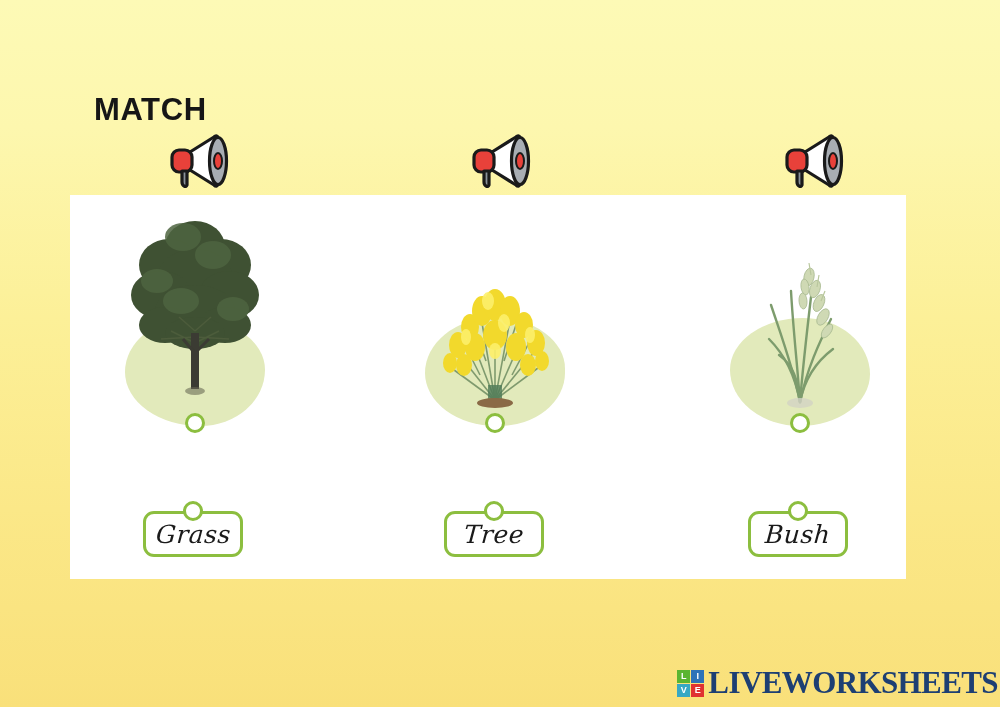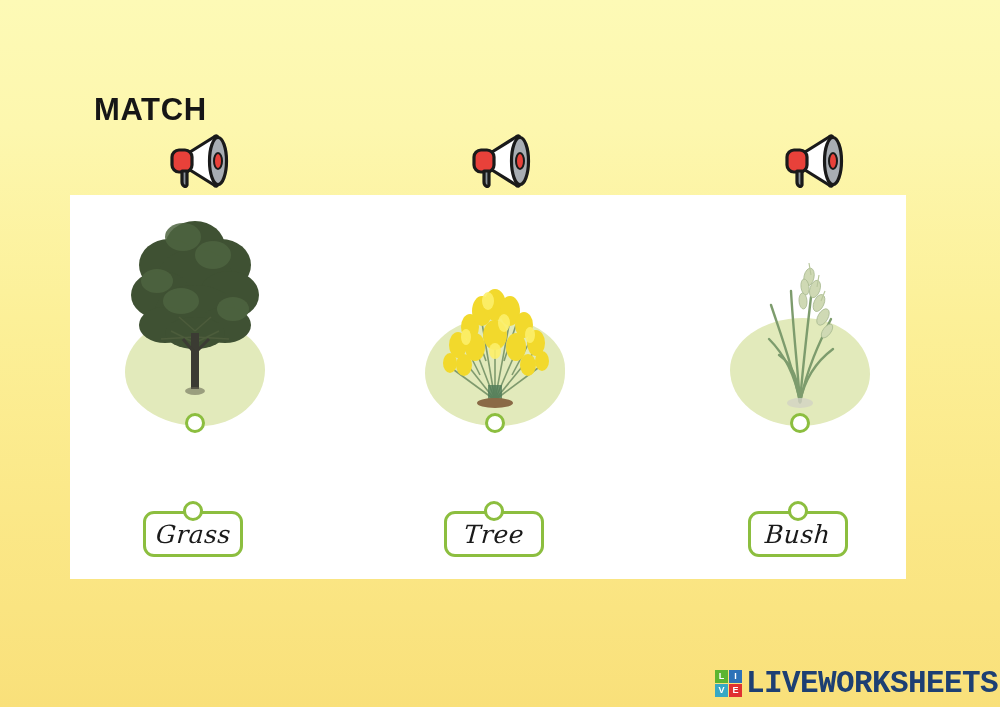--- a/index.html
+++ b/index.html
@@ -121,21 +121,21 @@
     font-weight: bold;
     color: #ffffff;
     font-family: "Liberation Sans", sans-serif;
     line-height: 1;
   }
   #brand-text {
     font-size: 31px;
     font-weight: bold;
     color: #1d3f73;
     letter-spacing: -0.6px;
-    font-family: Liberation Mono, monospace;
+    font-family: Liberation Serif, serif;
   }
 </style>
 </head>
 <body>
 
 <div id="stage">
 
   <div id="page-title">MATCH</div>
 
   <div class="audio-button" style="left:160px; top:130px;">

